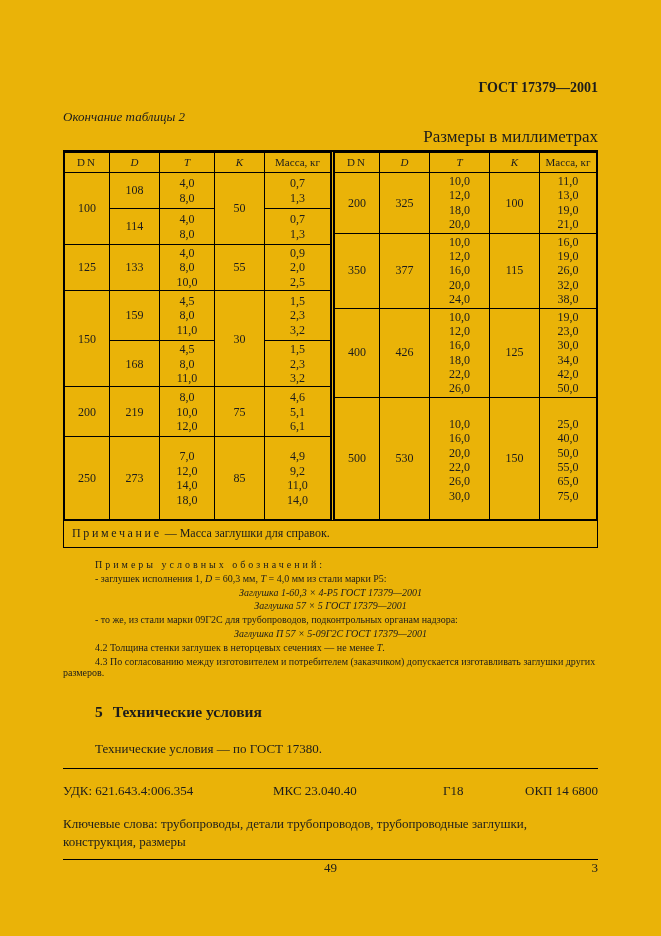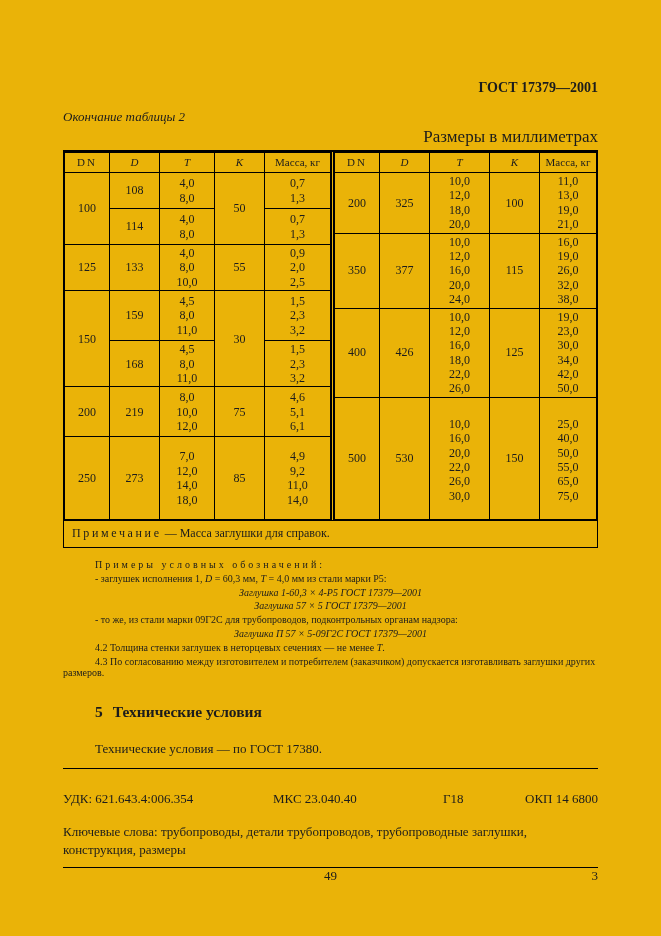--- a/index.html
+++ b/index.html
@@ -44,21 +44,21 @@
   .des { text-align:center; font-style:italic; }
   .par43 { text-indent:32px; }
 
   .sec-head { font-size:15.5px; font-weight:bold; margin-top:24px; padding-left:32px; }
   .sec-head .num { margin-right:10px; }
   .sec-body { font-size:13px; margin-top:20px; padding-left:32px; }
 
   
   .footer { position:absolute; left:63px; right:63px; top:768px; font-size:13px; }
   .rule { border-top:1px solid #000; }
-  .udk-row { display:flex; margin-top:22px; }
+  .udk-row { display:flex; margin-top:14px; }
   .udk-row .c1 { width:210px; }
   .udk-row .c2 { width:170px; }
   .udk-row .c3 { width:80px; }
   .udk-row .c4 { flex:1; text-align:right; }
   .keywords { margin-top:16px; line-height:1.35; }
   .rule2 { border-top:1px solid #000; margin-top:9px; }
   .pages { position:relative; font-size:13px; height:16px; }
   .pg-c { position:absolute; left:0; right:0; text-align:center; }
   .pg-r { position:absolute; right:0; top:0; }
 </style>

